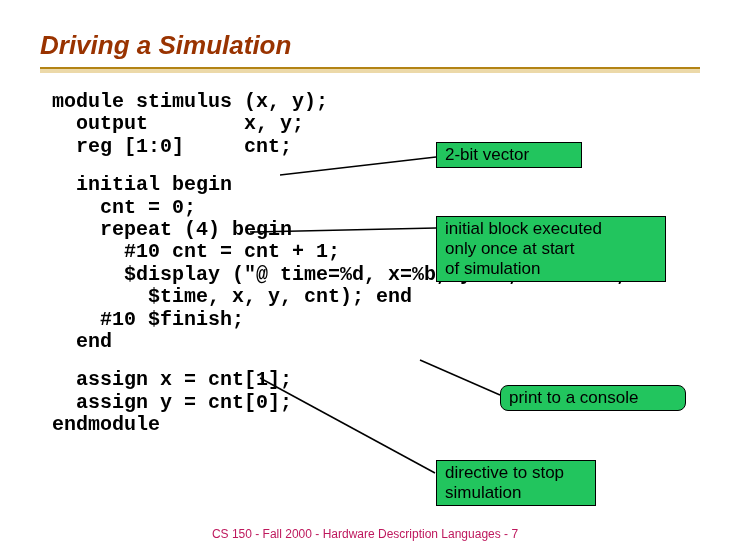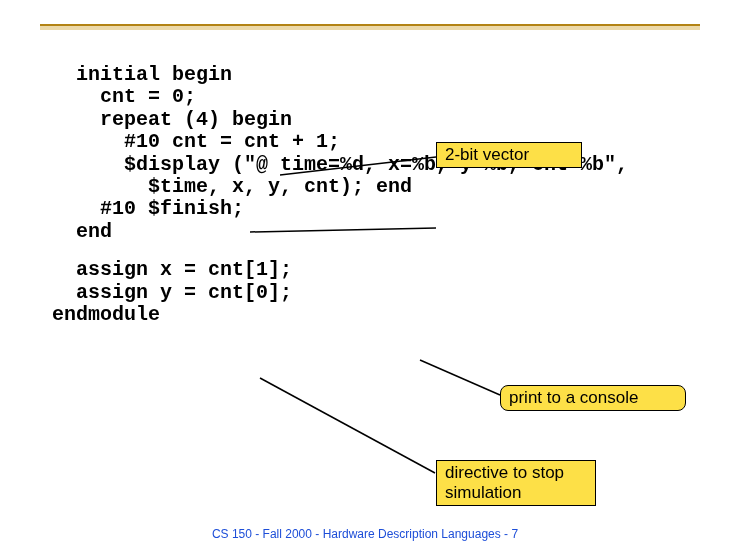--- a/index.html
+++ b/index.html
@@ -50,69 +50,76 @@
     color: #000;
     white-space: pre;
     line-height: 1.12;
   }
   .code-indent {
     margin-left: 12px;
   }
   .annot {
     position: absolute;
     border: 1.5px solid #000;
-    background: #fde047;
+    background: #22c55e;
     font-family: "Comic Sans MS", cursive, sans-serif;
     font-size: 17px;
     line-height: 1.18;
     color: #000;
     padding: 2px 8px;
     box-sizing: border-box;
   }
   .footer {
     position: absolute;
     left: 0; right: 0; bottom: 6px;
     text-align: center;
     font-family: Arial, sans-serif;
     font-size: 12px;
-    color: #1d4ed8;
+    color: #be185d;
   }
   svg.connector {
     position: absolute;
     overflow: visible;
     pointer-events: none;
   }
 </style>
 </head>
 <body>
 
 <div class="slide">
 
+  <div class="title">Driving a Simulation</div>
 
   <div class="rule">
     <div class="shadow"></div>
     <div class="bar"></div>
   </div>
 
+  <div class="code code-indent">module stimulus (x, y);
+  output        x, y;
+  reg [1:0]     cnt;</div>
   <div style="height:16px"></div>
   <div class="code code-indent">  initial begin
     cnt = 0;
     repeat (4) begin
       #10 cnt = cnt + 1;
       $display ("@ time=%d, x=%b, y=%b, cnt=%b",
         $time, x, y, cnt); end
     #10 $finish;
   end</div>
   <div style="height:16px"></div>
   <div class="code code-indent">  assign x = cnt[1];
   assign y = cnt[0];
 endmodule</div>
 
   <div class="annot" style="left:436px; top:142px; width:146px;">2-bit vector</div>
 
+  <div class="annot" style="left:436px; top:216px; width:230px; white-space:pre-line;">initial block executed
+only once at start
+of simulation</div>
 
   <div class="annot" style="left:500px; top:385px; width:186px;border-radius:8px;">print to a console</div>
 
   <div class="annot" style="left:436px; top:460px; width:160px; white-space:pre-line;">directive to stop
 simulation</div>
 
   <svg class="connector" style="left:280px; top:155px; width:160px; height:30px;">
     <line x1="0" y1="20" x2="156" y2="2" stroke="#000" stroke-width="1.5"></line>
   </svg>
 

